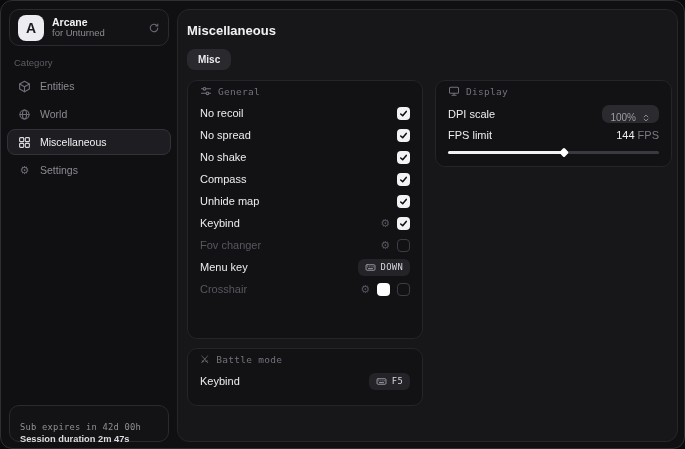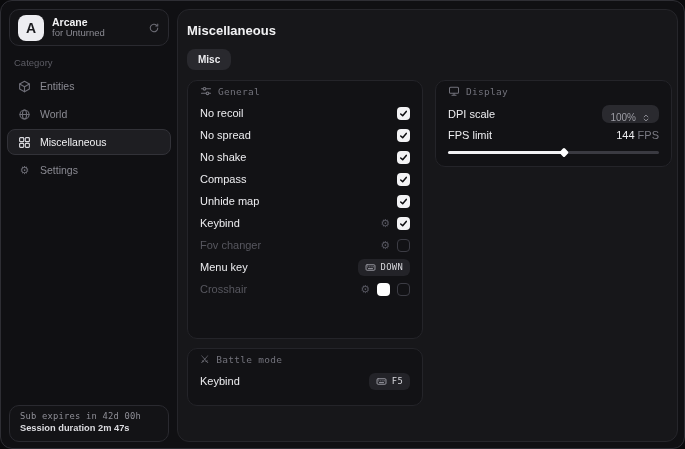--- a/index.html
+++ b/index.html
@@ -30,21 +30,21 @@
 
   .nav{ position:absolute; left:6px; top:72px; width:164px; }
   .nav-item{ display:flex; align-items:center; gap:9px; height:26px; margin-bottom:2px;
     padding:0 10px; border-radius:8px; font-size:10.5px; color:#8b8b93; cursor:pointer;
     border:1px solid transparent; }
   .nav-item .icon{ color:#6e6e77; width:13px; }
   .nav-item.active{ background:#1e1e22; border-color:#323238; color:#f1f1f3; }
   .nav-item.active .icon{ color:#d9d9de; }
 
   .session-card{ position:absolute; left:8px; bottom:6px; width:160px; height:37px;
-    border:1px solid #2a2a30; border-radius:10px; padding:5px 10px; background:#131316; }
+    border:1px solid #2a2a30; border-radius:10px; padding:16px 10px; background:#131316; }
   .session-line1{ font-family:"DejaVu Sans Mono","Liberation Mono",monospace;
     font-size:8.8px; color:#8f8f97; letter-spacing:.2px; }
   .session-line2{ font-size:9.3px; color:#dcdce0; font-weight:bold; margin-top:2px; }
 
   
   .panel{ position:absolute; left:176px; top:8px; width:501px; height:433px;
     background:#17171a; border:1px solid #26262b; border-radius:12px; }
   .page-title{ position:absolute; left:9px; top:13px; font-size:13px; font-weight:bold; color:#f2f2f4; }
   .tabs{ position:absolute; left:9px; top:39px; display:flex; gap:6px; }
   .tab{ height:21px; padding:0 11px; display:flex; align-items:center; border-radius:8px;

